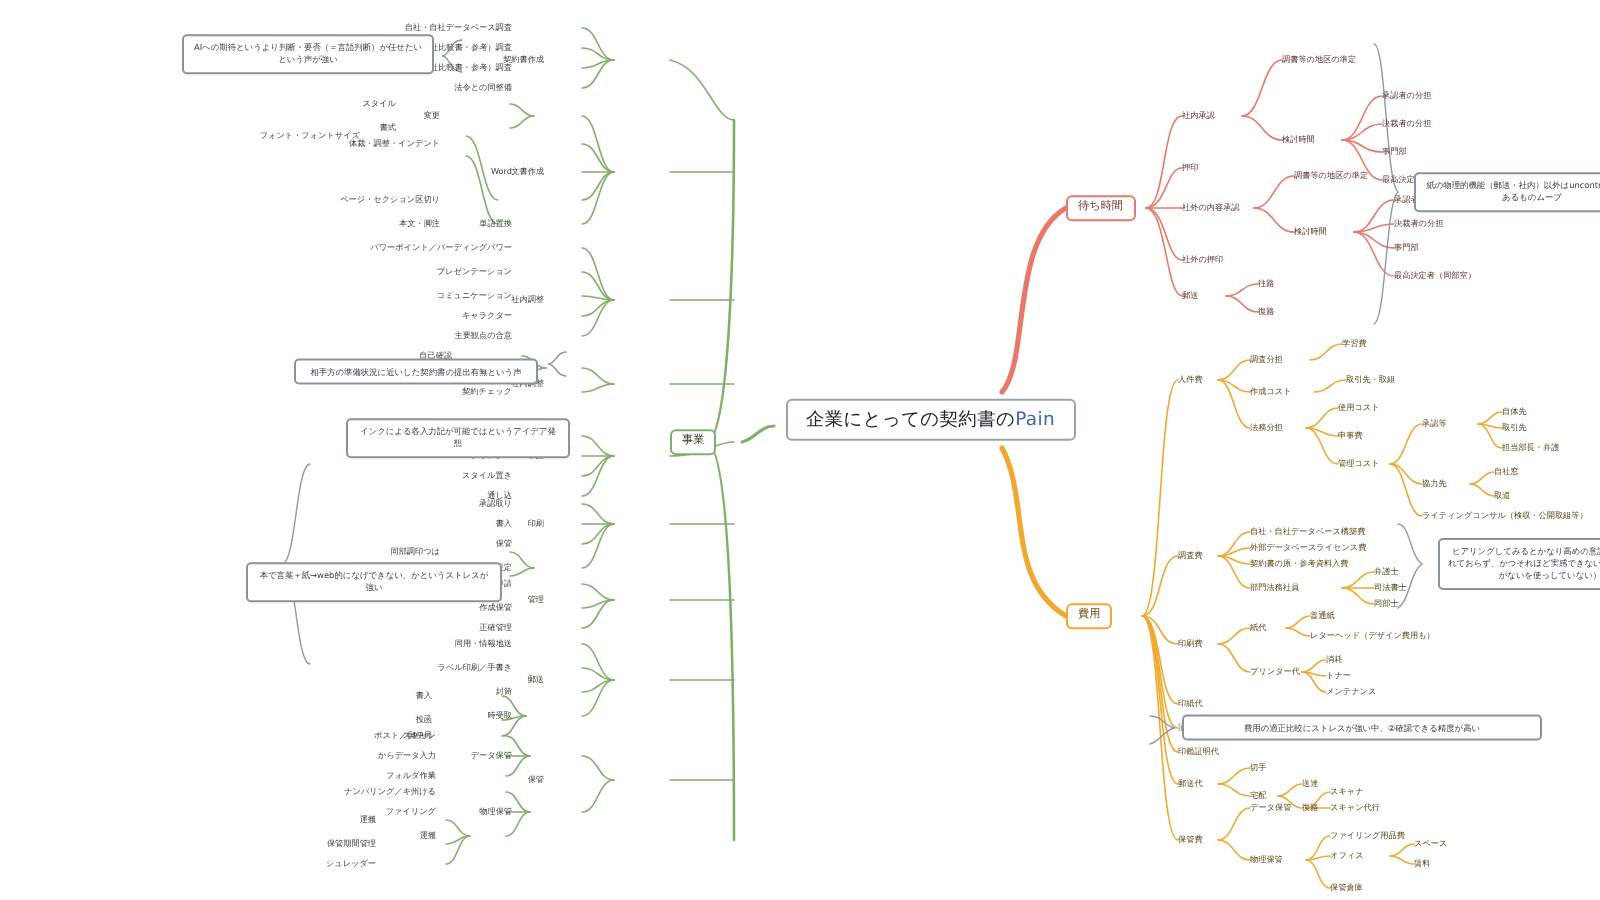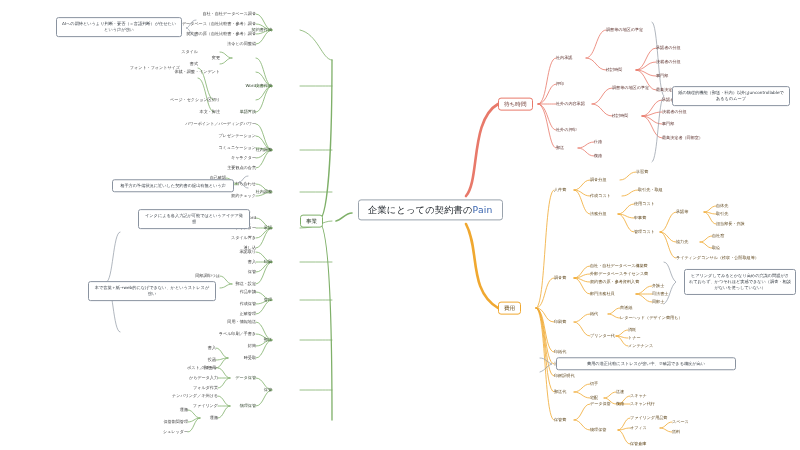--- a/index.html
+++ b/index.html
@@ -1,20 +1,20 @@
 <!DOCTYPE html>
 <html><head>
 <meta charset="utf-8">
 <style>
   html,body{margin:0;padding:0;}
   body{
     width:800px;height:450px;background:#ffffff;overflow:hidden;position:relative;
     font-family:"DejaVu Sans","Liberation Sans",sans-serif;
   }
-  #canvas{position:absolute;inset:0;}
+  #canvas{position:absolute;inset:0;margin-left:35px;}
   svg.links{position:absolute;left:0;top:0;width:800px;height:450px;pointer-events:none;}
 
   .node{
     position:absolute;white-space:nowrap;line-height:1;
     transform:translateY(-50%);
   }
   
   .lf{font-size:4.1px;color:#3b3b3b;letter-spacing:0px;}
   .lf.g{color:#33462f;}
   .lf.r{color:#5a2e2a;}

